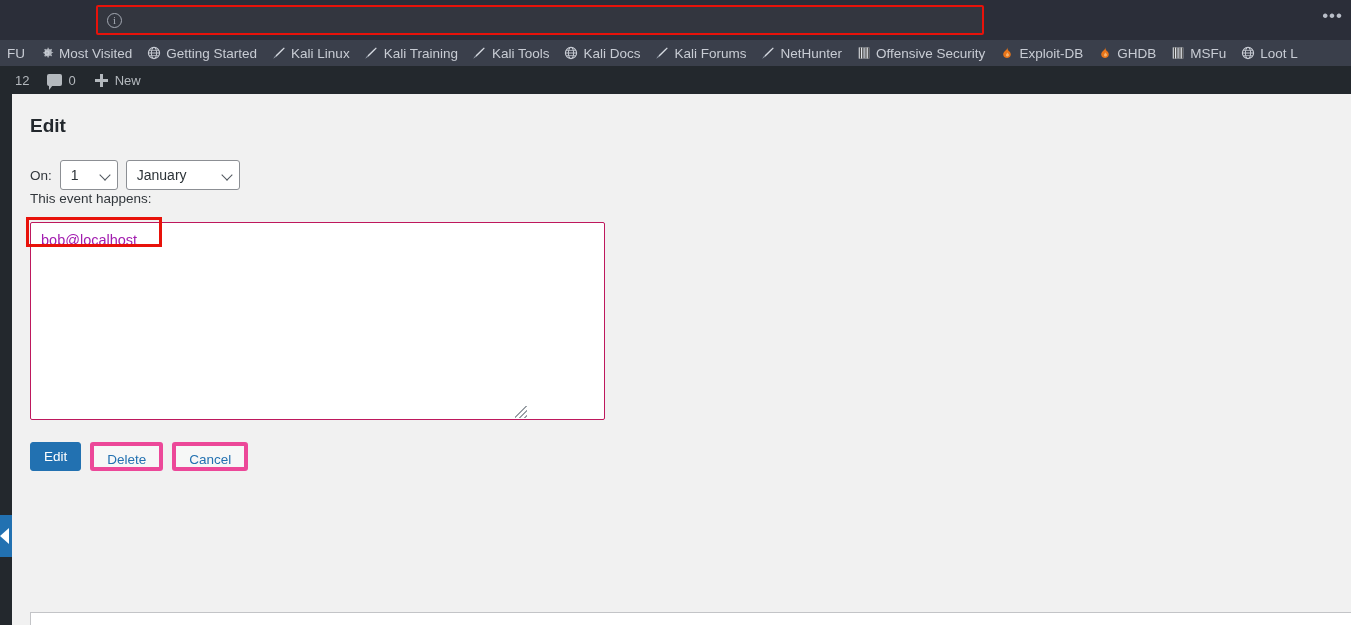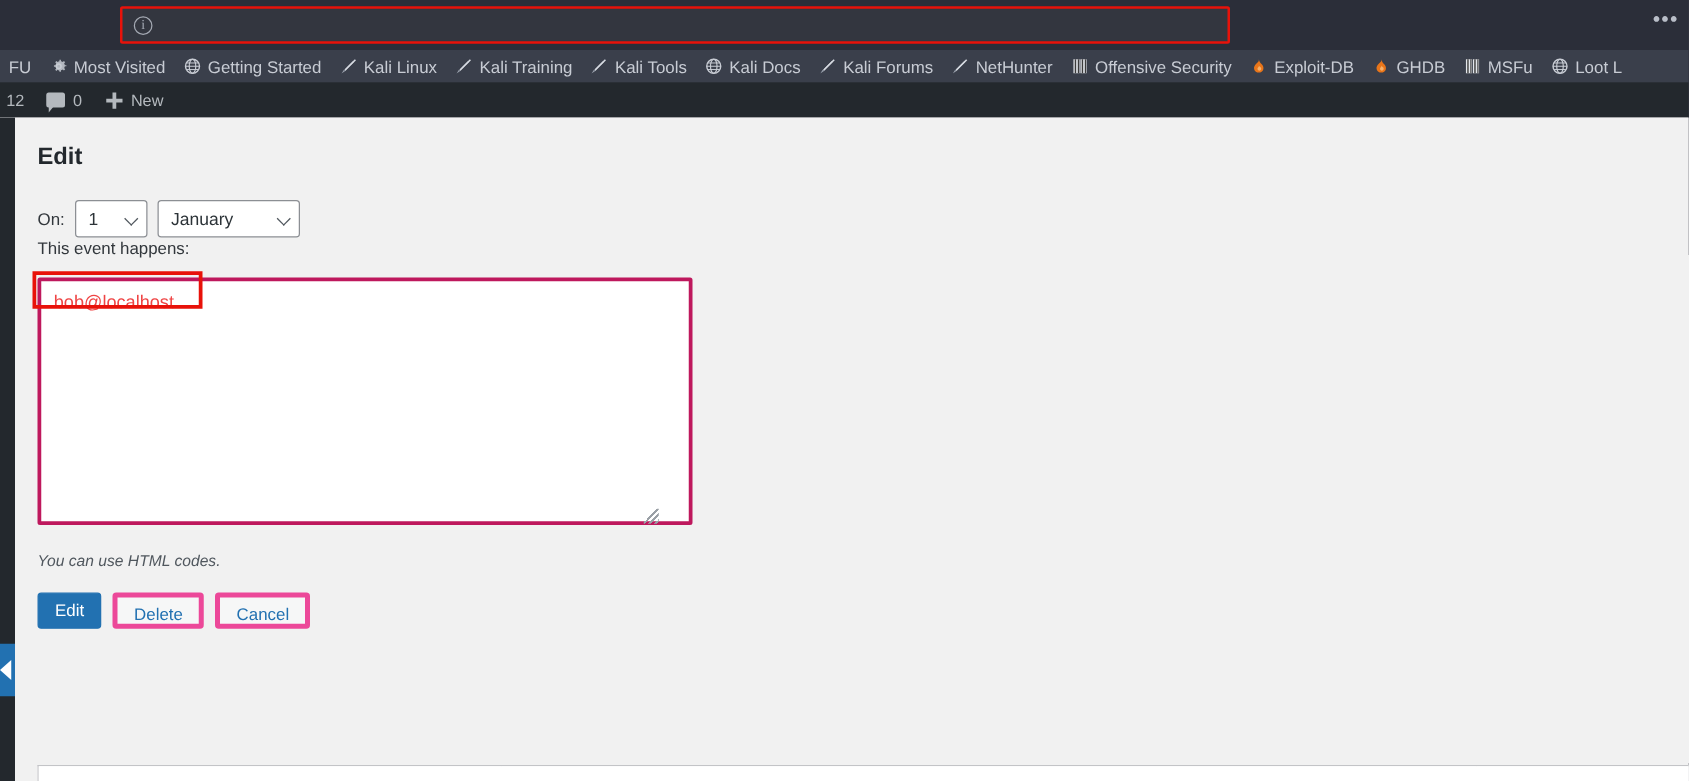--- a/index.html
+++ b/index.html
@@ -100,21 +100,21 @@
   }
   .ab-item {
     display: inline-flex;
     align-items: center;
     gap: 6px;
     height: 28px;
     padding: 0 9px;
     color: #b4b9be;
     cursor: default;
   }
-  .ab-item:first-child { padding-left: 5px; text-align: right; }
+  .ab-item:first-child { padding-left: 15px; text-align: right; }
   #comment-bubble {
     position: relative;
     width: 15px; height: 12px;
     background: #b4b9be;
     border-radius: 2px;
   }
   #comment-bubble:after {
     content: "";
     position: absolute;
     left: 2px; bottom: -4px;
@@ -207,28 +207,28 @@
   #select-month { width: 114px; }
 
   #happens-label {
     font-size: 13.5px;
     color: #32373c;
     margin-bottom: 16px;
   }
 
   #textarea-zone { position: relative; width: 500px; }
   #event-textarea {
-    width: 524px;
+    width: 575px;
     height: 198px;
-    border: 3px solid #be185d;
+    border: 1px solid #be185d;
     border-radius: 2px;
     background: #fff;
     font-family: "Liberation Sans", sans-serif;
     font-size: 14.5px;
-    color: #ef4444;
+    color: #a21caf;
     padding: 8px 10px;
     resize: none;
     outline: none;
     line-height: 1.35;
   }
   #textarea-grip {
     position: absolute;
     right: 3px; bottom: 6px;
     width: 12px; height: 12px;
     pointer-events: none;
@@ -500,21 +500,20 @@
     </div>
 
     <div id="happens-label">This event happens:</div>
 
     <div id="textarea-zone">
       <textarea id="event-textarea" placeholder="" style="">bob@localhost</textarea>
       <div id="textarea-grip"></div>
       <div id="annot-textarea"></div>
     </div>
 
-    <div id="html-note">You can use HTML codes.</div>
 
     <div id="button-row">
       <button class="btn btn-primary">Edit</button>
       <button class="btn btn-secondary">Delete</button>
       <button class="btn btn-secondary">Cancel</button>
     </div>
   </div>
 
   <div id="events-table-wrap">
     <table id="events-table">

